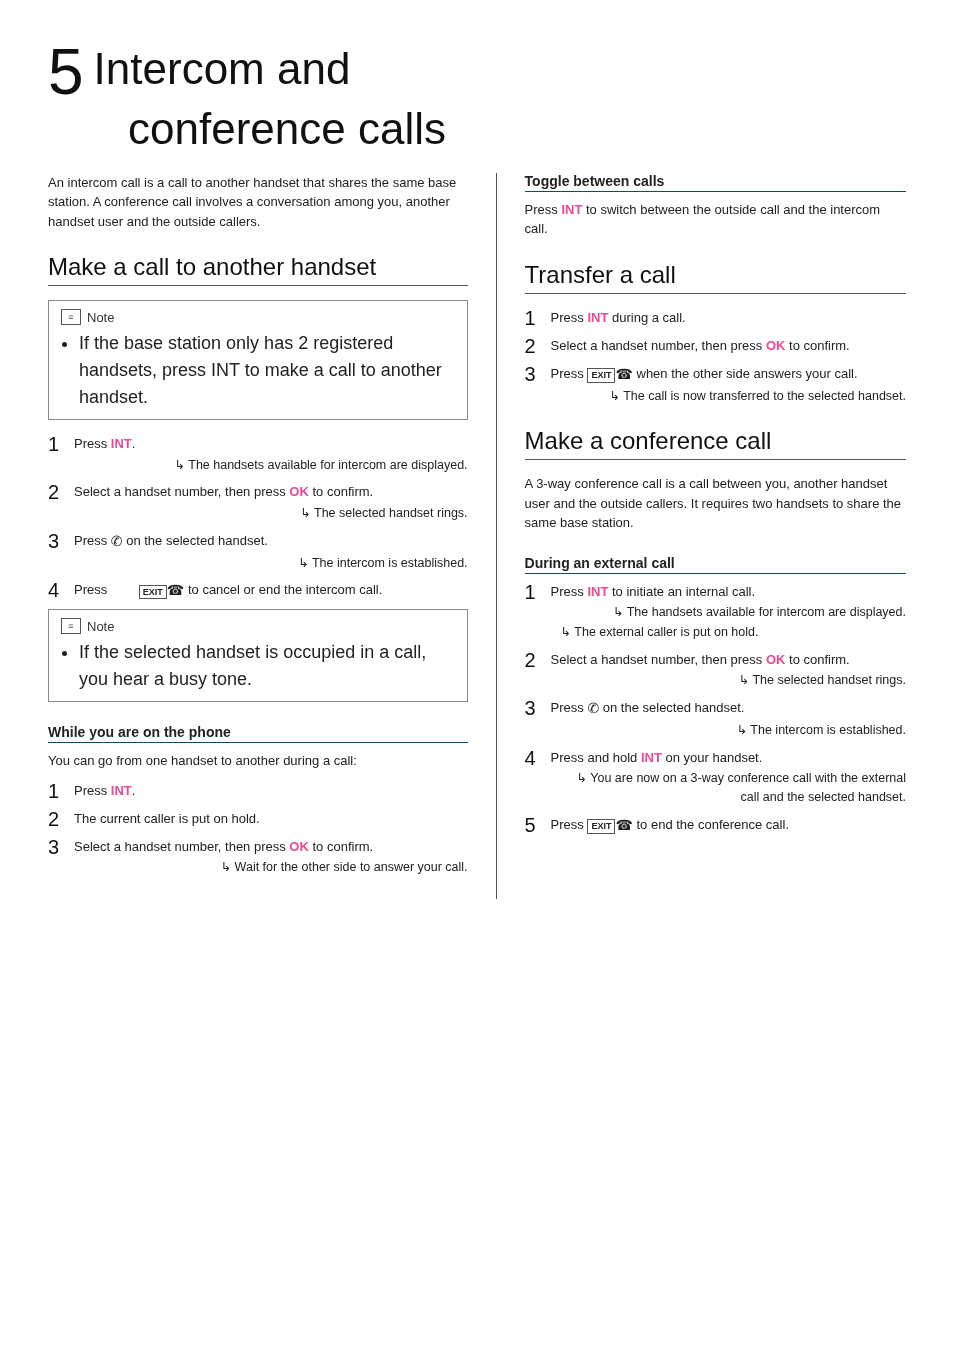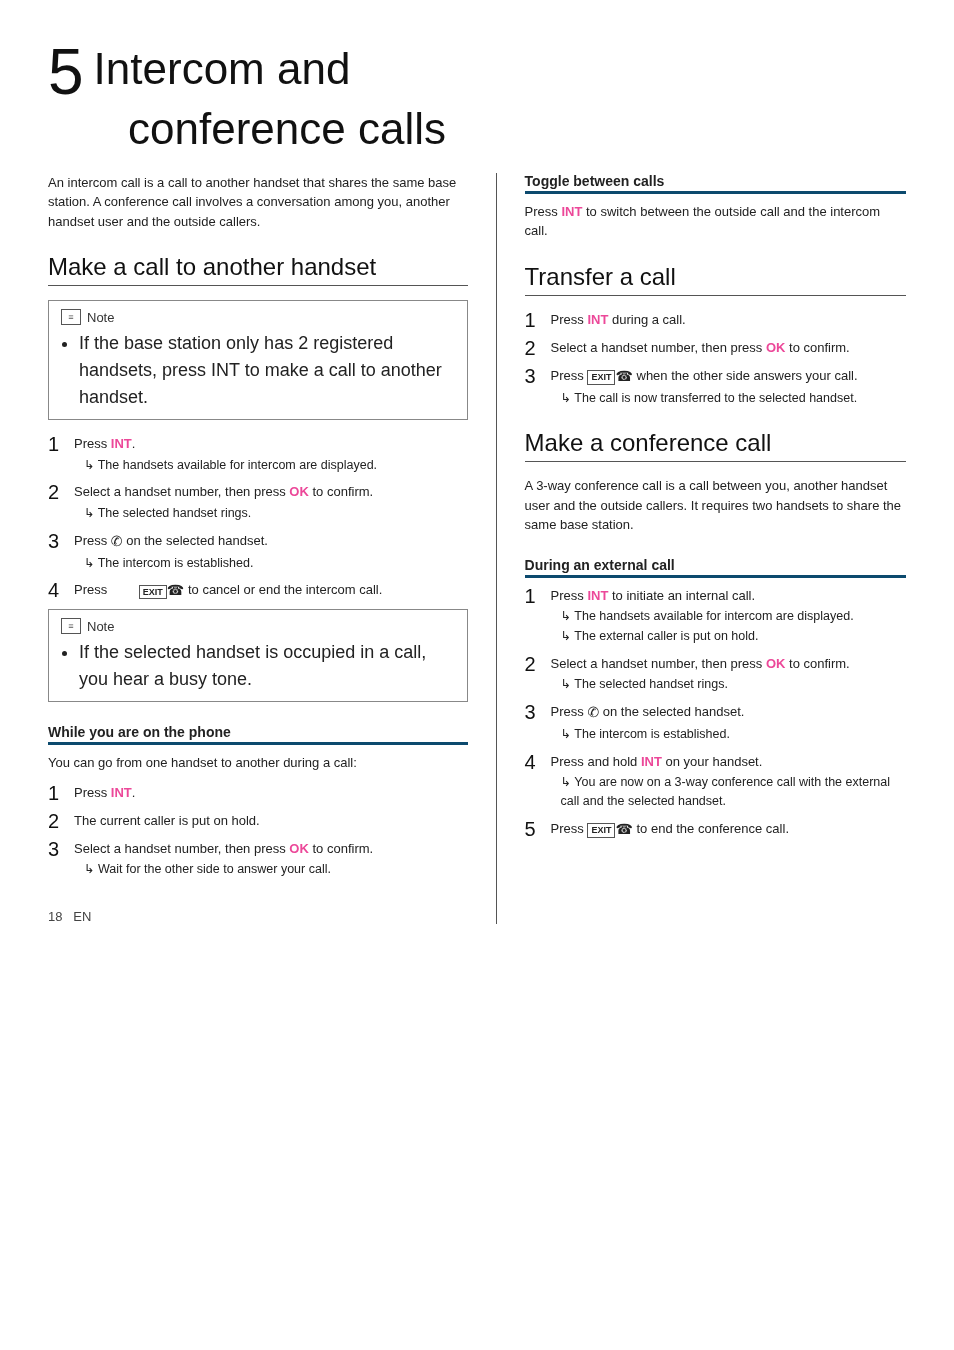--- a/index.html
+++ b/index.html
@@ -45,21 +45,21 @@
       font-weight: 400;
       border-bottom: 1.5px solid #555;
       padding-bottom: 4px;
       margin-bottom: 14px;
       margin-top: 0;
       color: #111;
     }
     h3 {
       font-size: 14px;
       font-weight: 700;
-      border-bottom: 3px solid #0c4a6e;
+      border-bottom: 1px solid #0c4a6e;
       padding-bottom: 2px;
       margin-bottom: 8px;
       margin-top: 0;
       color: #222;
     }
     .intro-text {
       font-size: 13px;
       margin-bottom: 22px;
       line-height: 1.5;
     }
@@ -121,20 +121,21 @@
     .step-content {
       flex: 1;
     }
     .step-result {
       display: block;
       margin-top: 2px;
       padding-left: 10px;
       font-size: 12.5px;
       line-height: 1.5;
       color: #222;
+      text-align: right;
     }
     .step-result::before {
       content: "↳ ";
       color: #222;
     }
     .step-result-extra {
       display: block;
       margin-top: 1px;
       padding-left: 10px;
       font-size: 12.5px;
@@ -262,24 +263,20 @@
         <li class="step">
           <span class="step-num">3</span>
           <span class="step-content">
             Select a handset number, then press <kbd>OK</kbd> to confirm.
             <span class="step-result">Wait for the other side to answer your call.</span>
           </span>
         </li>
       </ol>
     </div>
 
-    <div class="page-footer">
-      <span>18</span>&nbsp;&nbsp;
-      <span>EN</span>
-    </div>
 
   </div>
 
   <div class="right-col">
 
     <div class="section">
       <h3>Toggle between calls</h3>
       <p class="intro-text">
         Press <kbd>INT</kbd> to switch between the outside call and the intercom call.
       </p>

